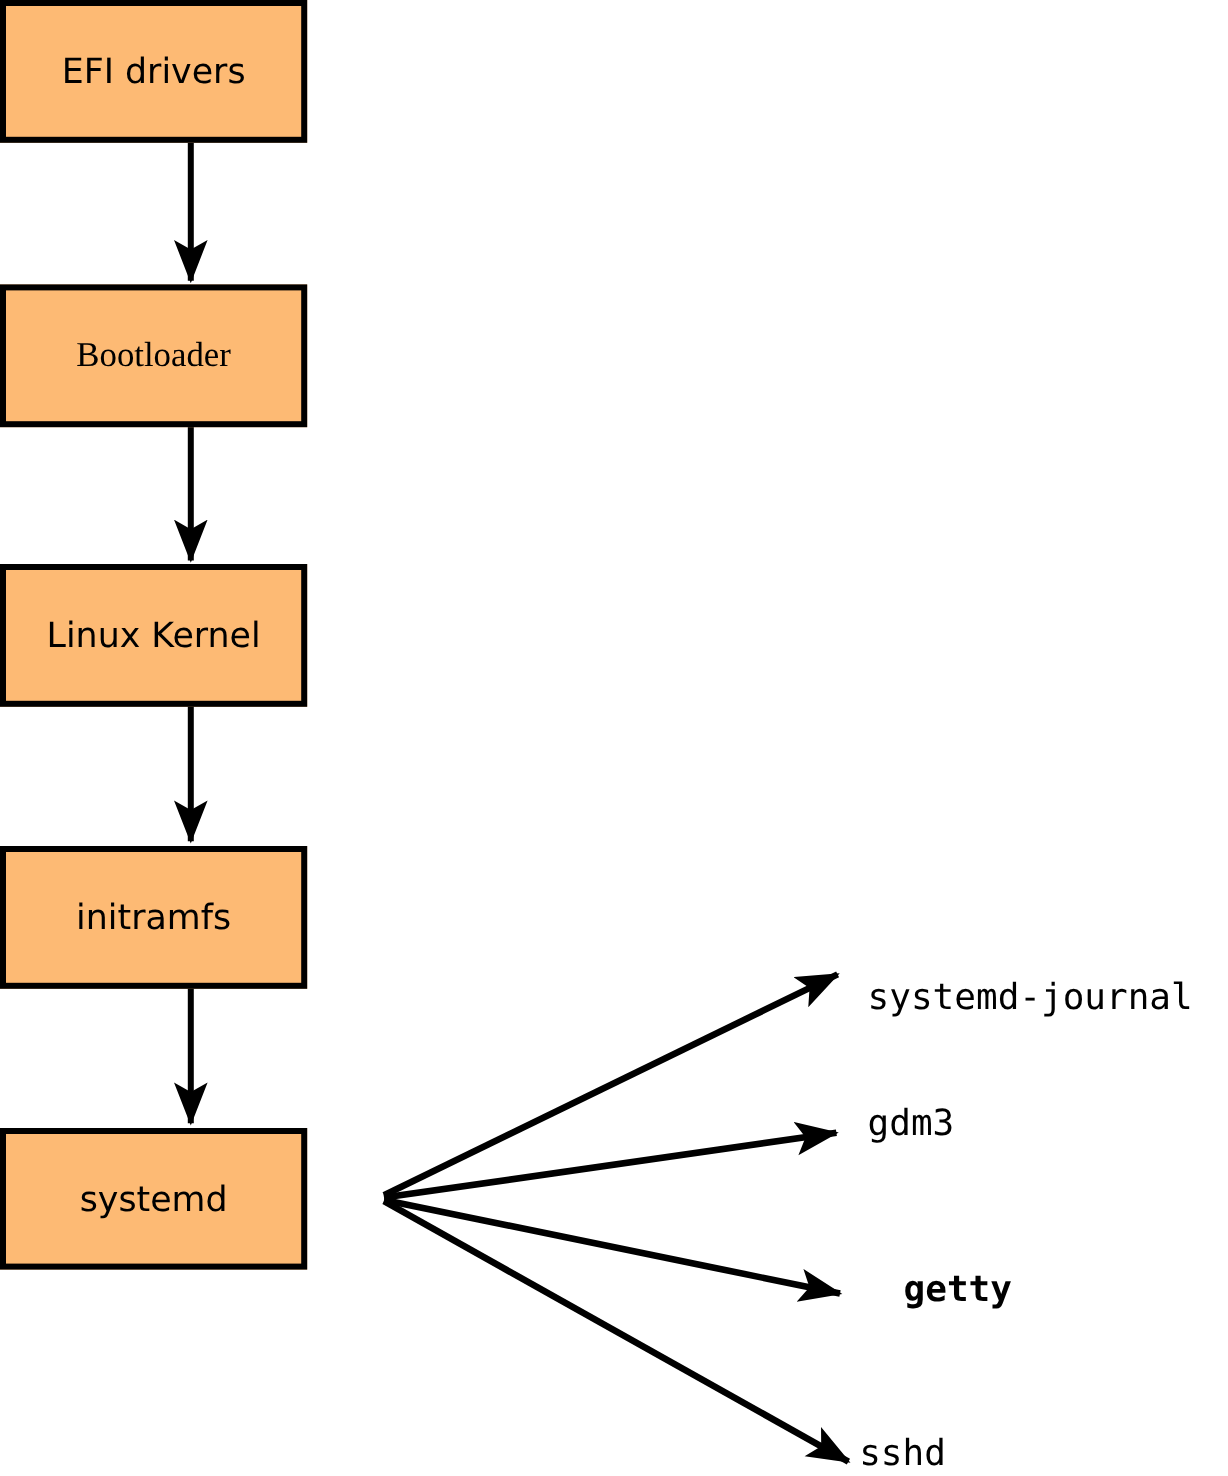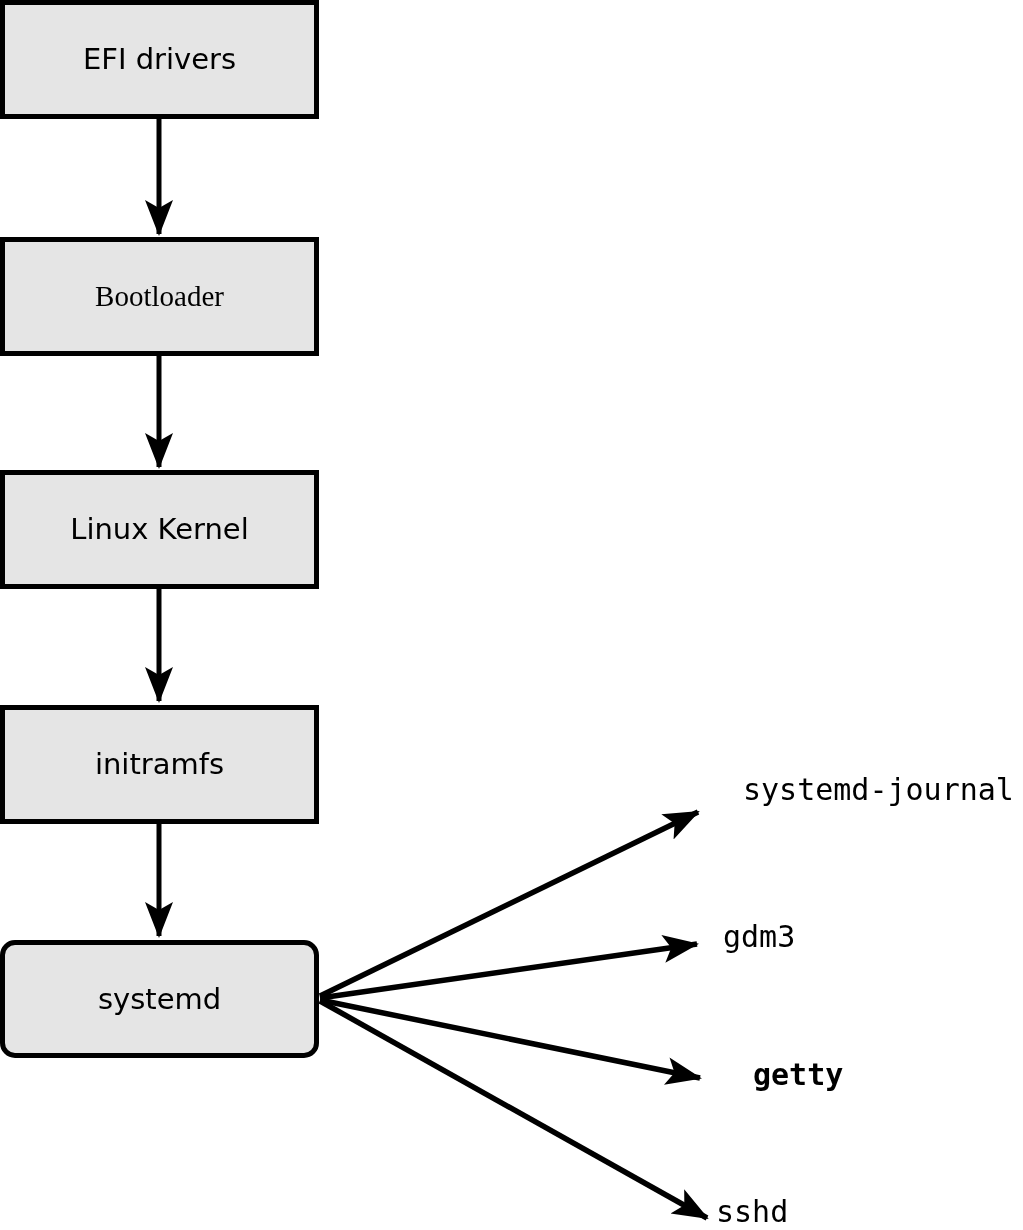--- a/index.html
+++ b/index.html
@@ -13,25 +13,25 @@
     color: #000000;
   }
   .arrows-layer {
     position: absolute;
     left: 0; top: 0;
     width: 1023px; height: 1230px;
   }
   .node-box {
     position: absolute;
     left: 0;
-    width: 319px;
+    width: 256px;
     height: 119px;
     box-sizing: border-box;
     border: 5px solid #000000;
-    background: #e5e5e5;
+    background: #fdba74;
     display: flex;
     align-items: center;
     justify-content: center;
     font-size: 29px;
     line-height: 1;
     white-space: nowrap;
   }
   .note {
     position: absolute;
     left: 560px;
@@ -76,23 +76,23 @@
   </div>
   <div class="node-box" style="top:237px;font-family:Liberation Serif, serif;">
     <span>Bootloader</span>
   </div>
   <div class="node-box" style="top:470px;">
     <span>Linux Kernel</span>
   </div>
   <div class="node-box" style="top:705px;justify-content:center;">
     <span>initramfs</span>
   </div>
-  <div class="node-box" style="top:940px;height:118px;border-radius:15px;">
+  <div class="node-box" style="top:940px;height:118px;">
     <span>systemd</span>
   </div>
 
 
-  <div class="leaf-label" style="left:723px;top:773px;margin-left:20px;">systemd-journal</div>
+  <div class="leaf-label" style="left:723px;top:815px;">systemd-journal</div>
   <div class="leaf-label" style="left:723px;top:920px;">gdm3</div>
   <div class="leaf-label" style="left:753px;top:1058px;font-weight:bold;">getty</div>
   <div class="leaf-label" style="left:716px;top:1195px;">sshd</div>
 
 </div>
 
 </body></html>

